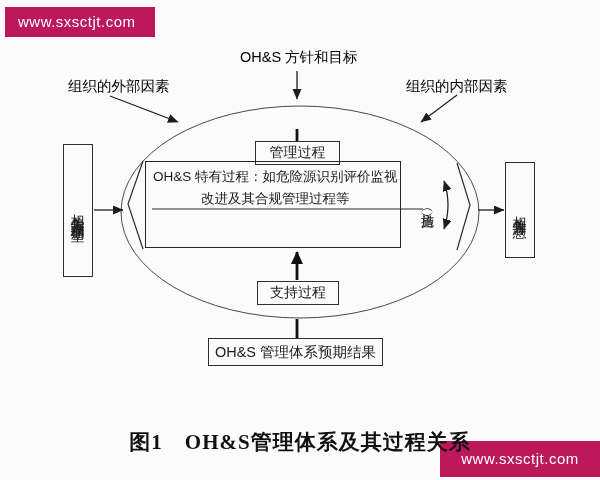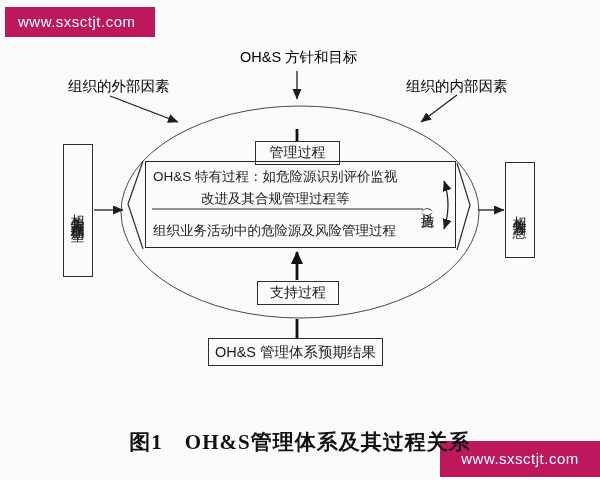--- a/index.html
+++ b/index.html
@@ -59,24 +59,23 @@
 
   <div class="abs banner top">www.sxsctjt.com</div>
   <div class="abs banner bottom">www.sxsctjt.com</div>
 
   <div class="abs lbl" style="left:240px;top:48px;">OH&amp;S 方针和目标</div>
   <div class="abs lbl" style="left:68px;top:77px;">组织的外部因素</div>
   <div class="abs lbl" style="left:406px;top:77px;">组织的内部因素</div>
 
   <div class="abs bx" style="left:255px;top:105px;width:85px;height:24px;margin-top:36px;">管理过程</div>
 
-  <div class="abs bx" id="core-box" style="left:145px;top:161px;width:311px;height:87px;">
+  <div class="abs bx" id="core-box" style="left:145px;top:161px;width:256px;height:87px;">
     <span class="coreline" style="top:6px;">OH&amp;S 特有过程：如危险源识别评价监视</span>
     <span class="coreline" style="top:28px;margin-left:48px;">改进及其合规管理过程等</span>
-    <span class="coreline" style="top:60px;">组织业务活动中的危险源及风险管理过程</span>
     <span class="abs" id="measures" style="left:272px;top:9px;height:66px;">（措施）</span>
   </div>
 
   <div class="abs bx" style="left:257px;top:281px;width:82px;height:24px;">支持过程</div>
 
   <div class="abs bx vtext" style="left:63px;top:144px;width:30px;height:133px;">相关方需求和期望</div>
   <div class="abs bx vtext" style="left:505px;top:162px;width:30px;height:96px;">相关方满意</div>
 
   <div class="abs bx" style="left:208px;top:338px;width:175px;height:28px;font-size:14.5px;">OH&amp;S 管理体系预期结果</div>
 

